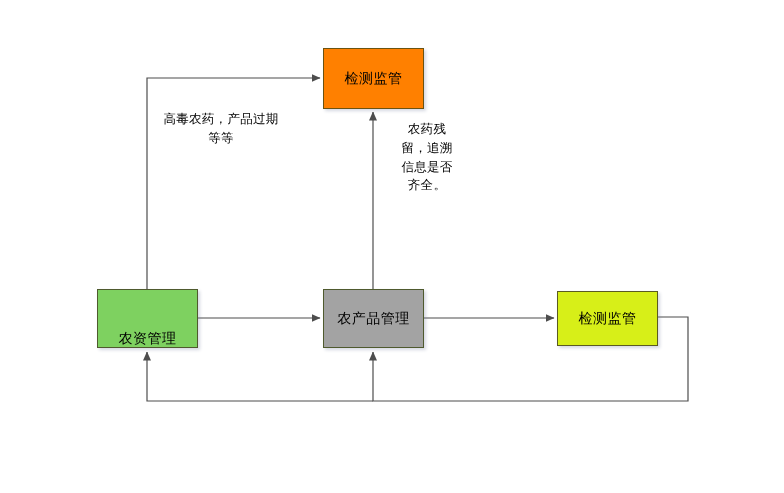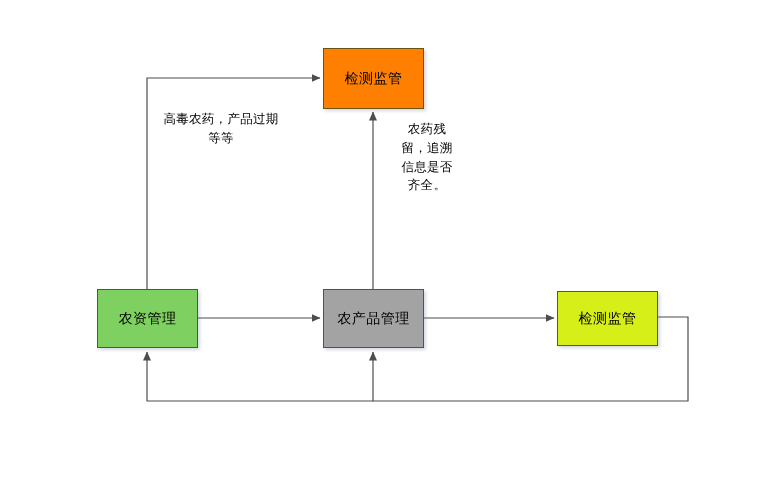--- a/index.html
+++ b/index.html
@@ -51,20 +51,21 @@
     background: #ff8000;
     border-color: #6b5312;
   }
   #node-agri-inputs {
     left: 97px;
     top: 289px;
     width: 101px;
     height: 59px;
     background: #7ed160;
     border-color: #4f5a2e;
+    align-items: flex-end;
   }
   #node-agri-products {
     left: 323px;
     top: 289px;
     width: 101px;
     height: 59px;
     background: #a3a3a3;
     border-color: #4f5a2e;
   }
   #node-product-trace {

